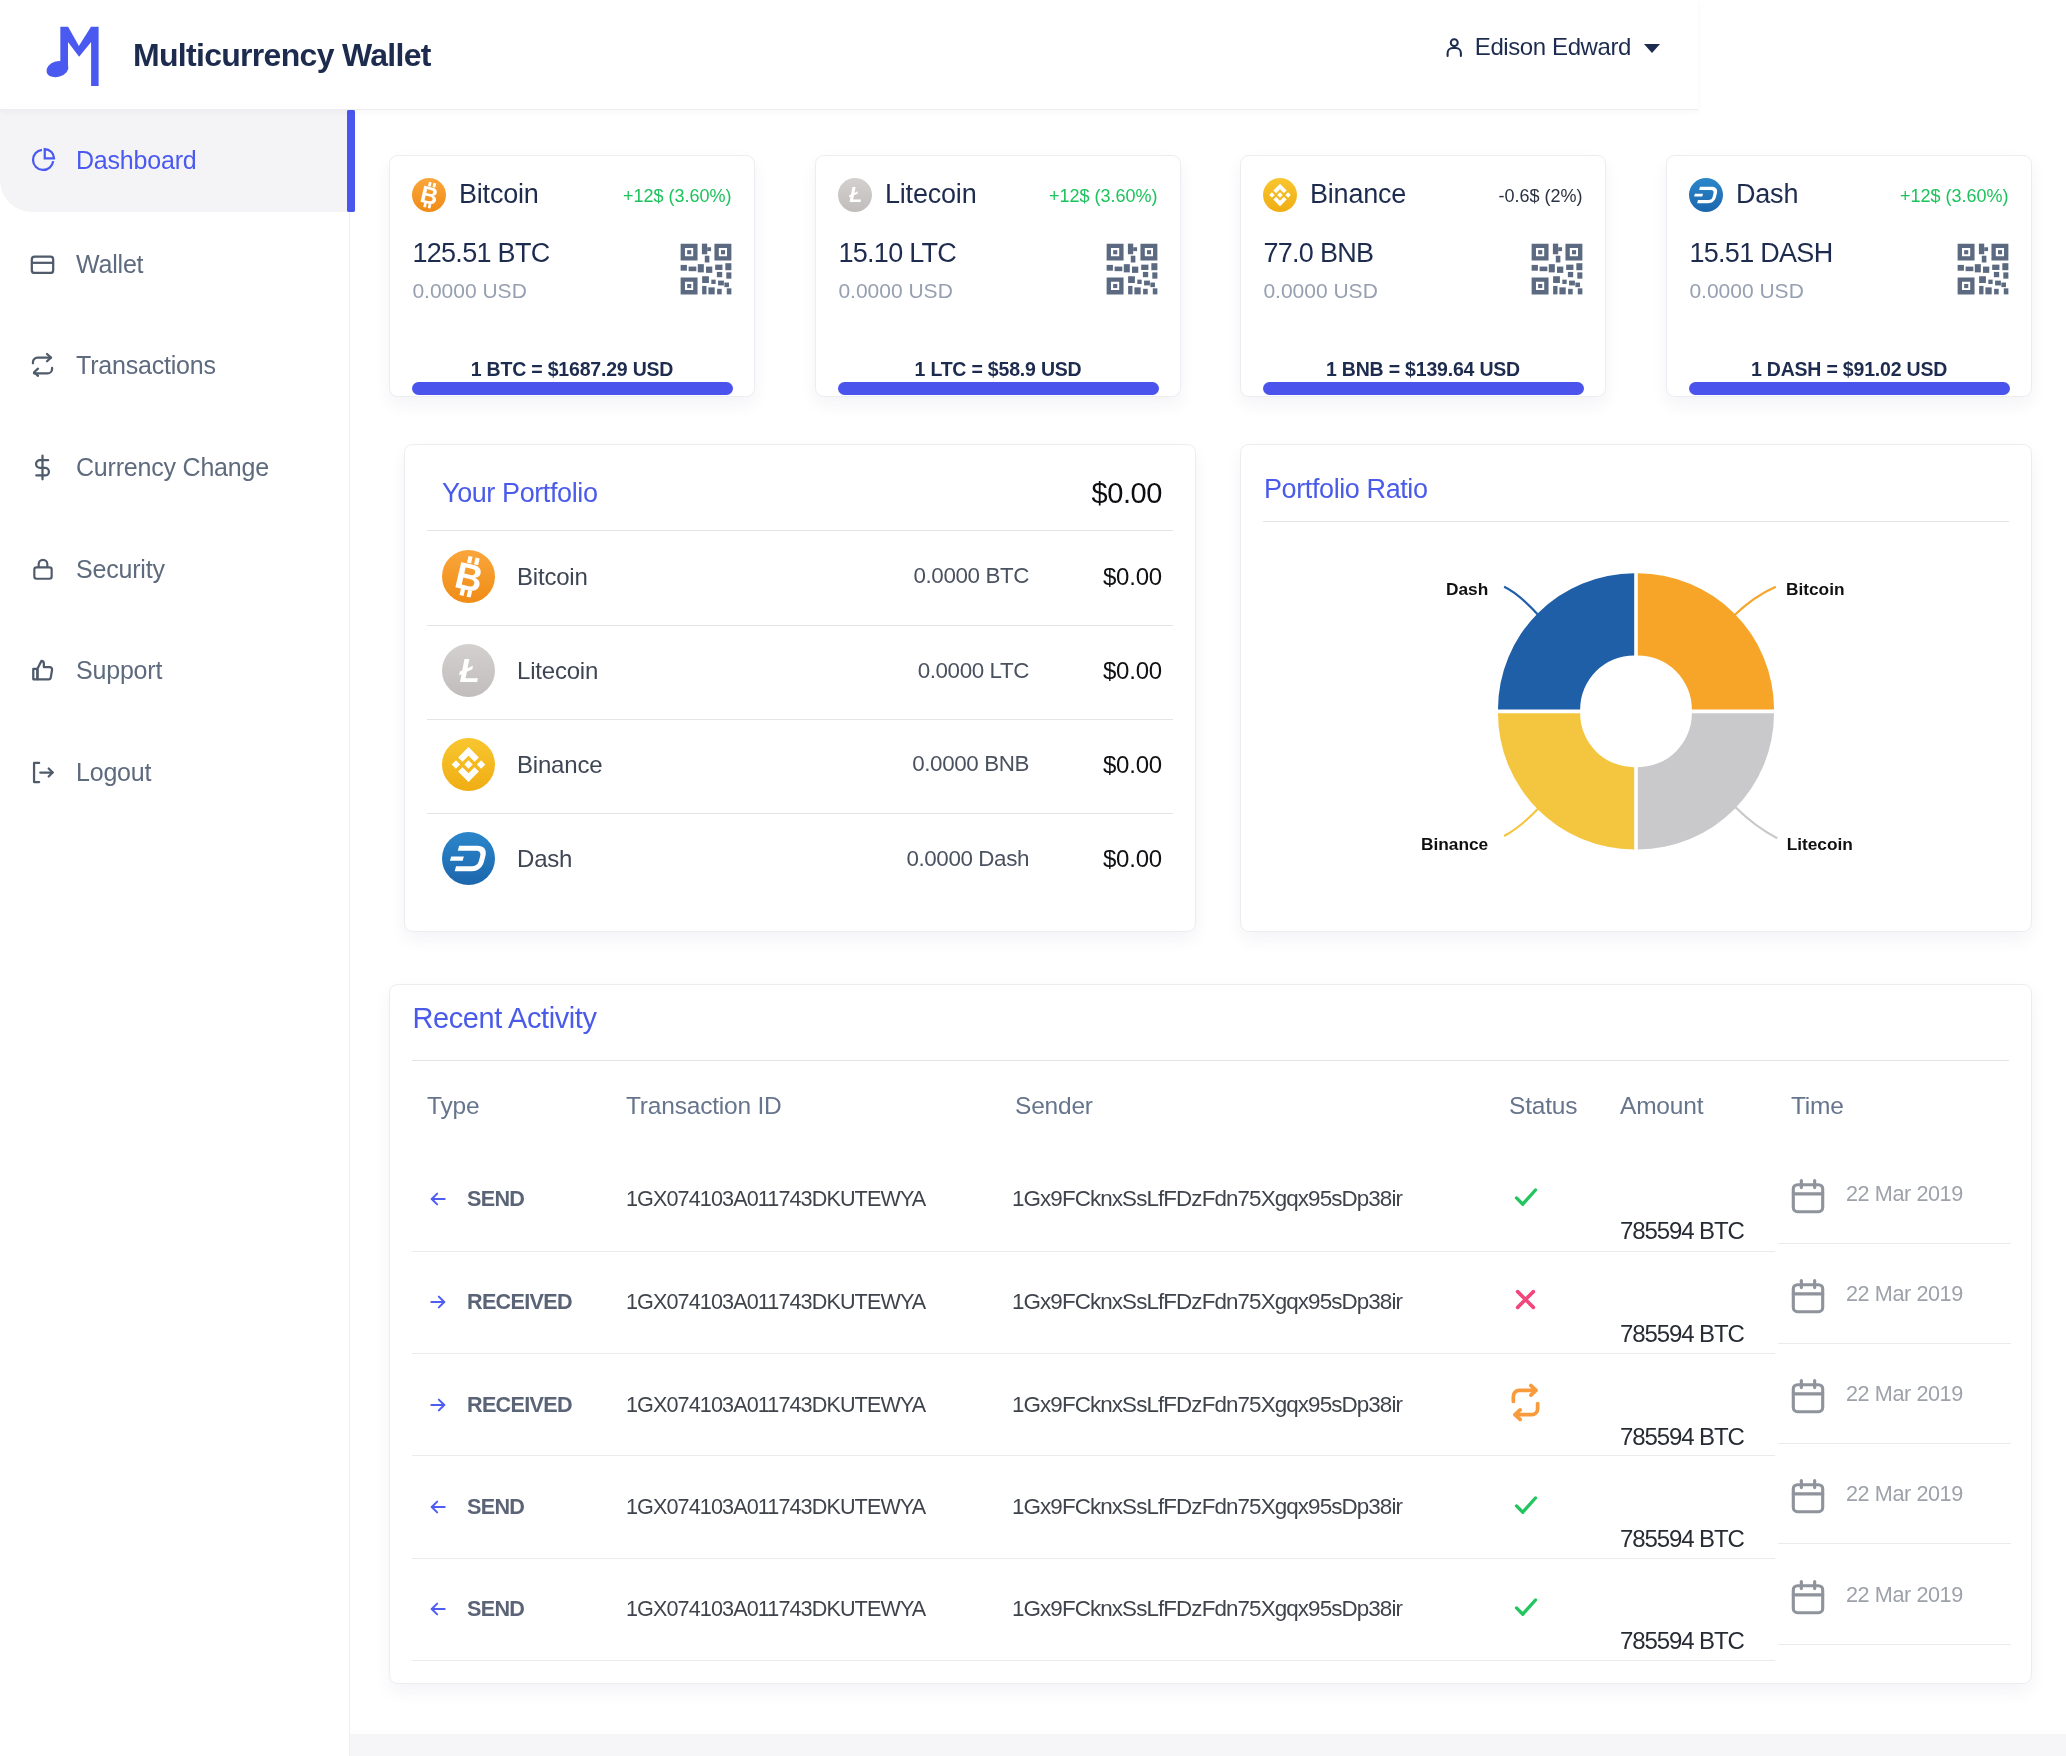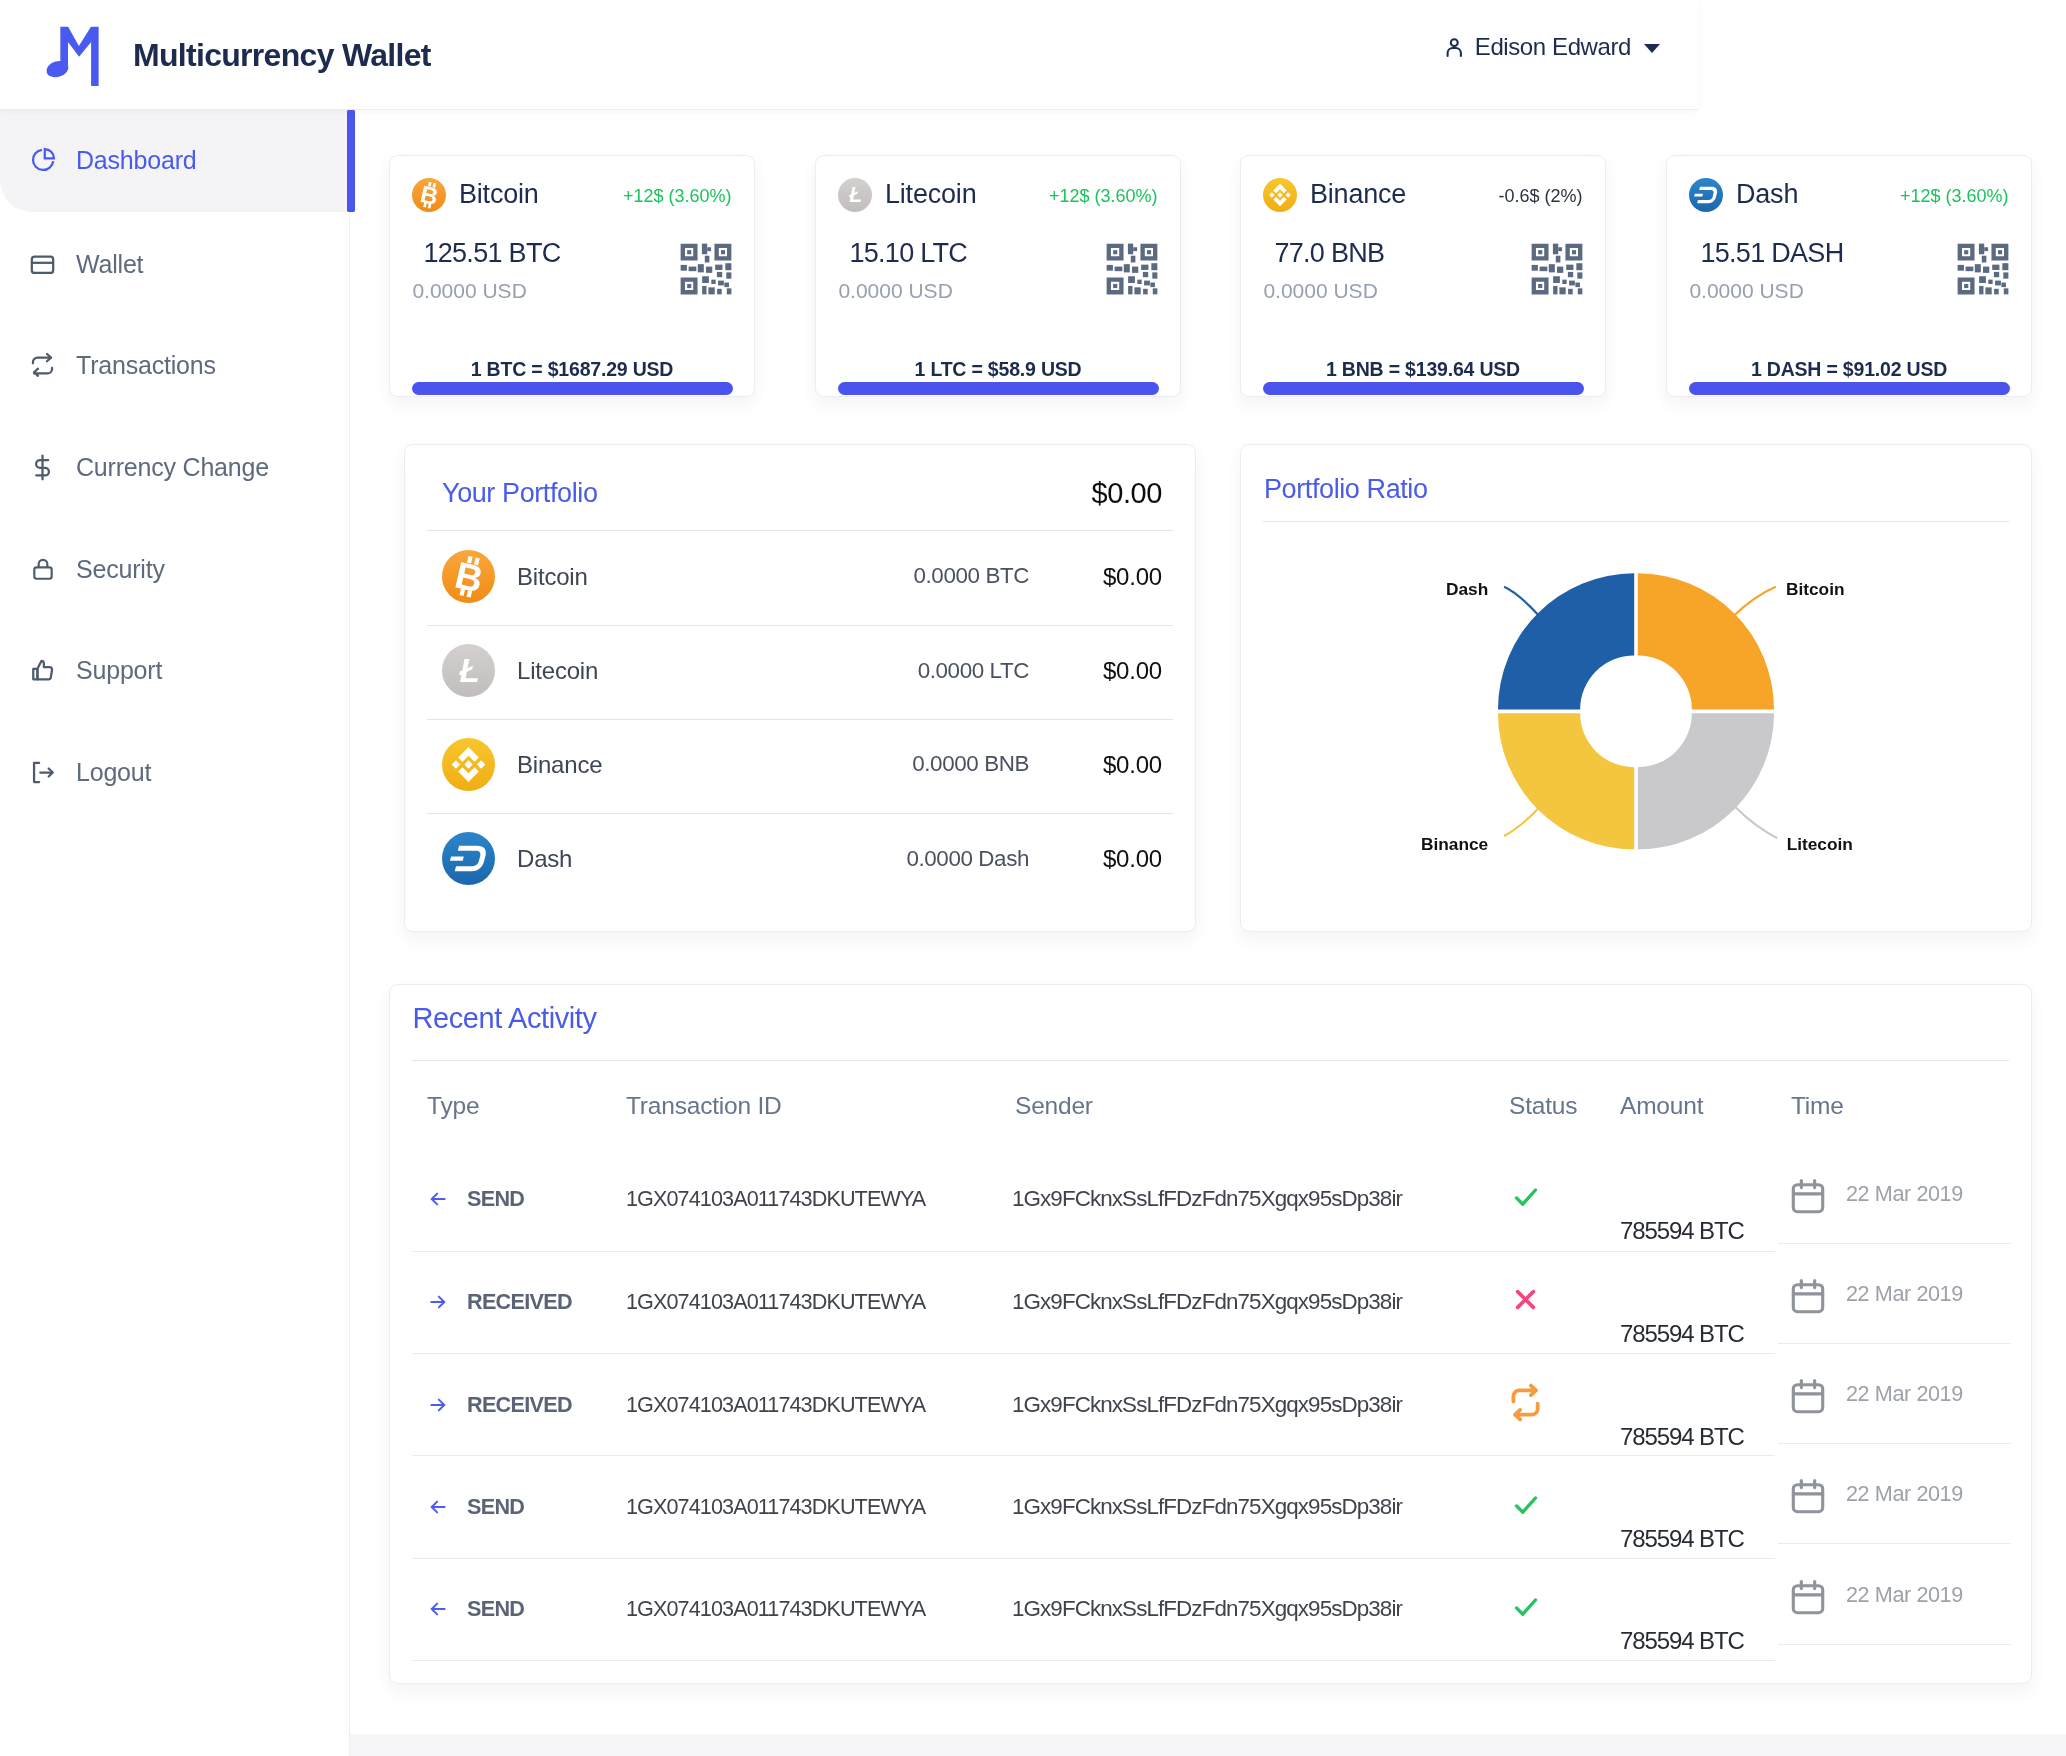--- a/index.html
+++ b/index.html
@@ -25,21 +25,21 @@
 
 
 .card { position:absolute; background:#fff; border:0.7px solid #ededf1; border-radius:8.7px; box-shadow:0 7.2px 17.3px rgba(30,40,90,0.05); }
 
 
 .coin-card { top:155px; width:366px; height:242px; }
 .cc-icon { position:absolute; left:21.6px; top:21.6px; width:34px; height:34px; }
 .cc-name { position:absolute; left:69px; top:23px; font-size:27px; font-weight:500; color:#1d2b4e; letter-spacing:-0.2px; }
 .cc-change { position:absolute; right:22.4px; top:30px; font-size:18px; color:#1cc35c; }
 .cc-change.dark { color:#2b3342; }
-.cc-amount { position:absolute; left:22.4px; top:82px; font-size:27px; font-weight:500; color:#1d2b4e; letter-spacing:-0.7px;margin-left:11px; }
+.cc-amount { position:absolute; left:22.4px; top:82px; font-size:27px; font-weight:500; color:#1d2b4e; letter-spacing:-0.7px; }
 .cc-usd { position:absolute; left:22.4px; top:123px; font-size:21px; color:#97a0b1; }
 .cc-qr { position:absolute; right:19px; top:84px; width:58px; height:58px; }
 .cc-rate { position:absolute; left:0; width:100%; top:202px; text-align:center; font-size:19.5px; font-weight:600; color:#1d2b4e; letter-spacing:-0.2px; }
 .cc-pill { position:absolute; left:22.4px; right:21px; bottom:1.4px; height:12.3px; border-radius:12.3px; background:#4a54ec; }
 
 
 .pf-card { left:404px; top:444px; width:792px; height:488px; }
 .pf-title { position:absolute; left:37px; top:33px; font-size:27px; color:#4a5bea; letter-spacing:-0.4px; }
 .pf-total { position:absolute; right:33px; top:32px; font-size:29px; font-weight:500; color:#0c0d10; letter-spacing:-0.4px; }
 .pf-div { position:absolute; left:21.6px; right:21.6px; height:0.7px; background:#e4e4e8; }

